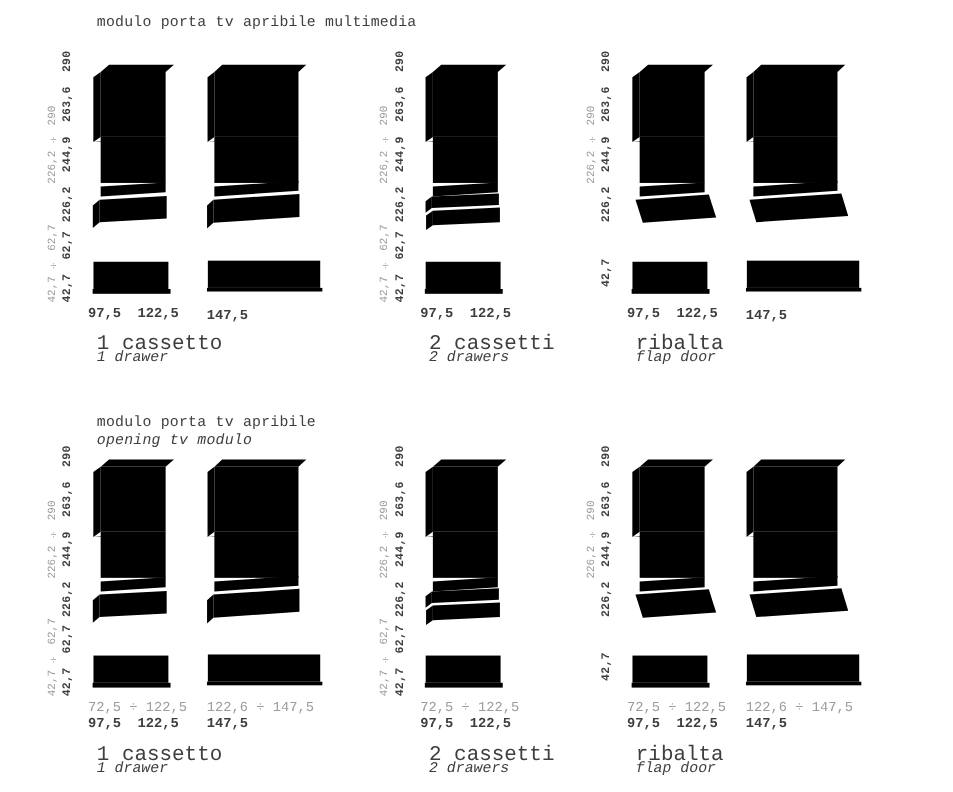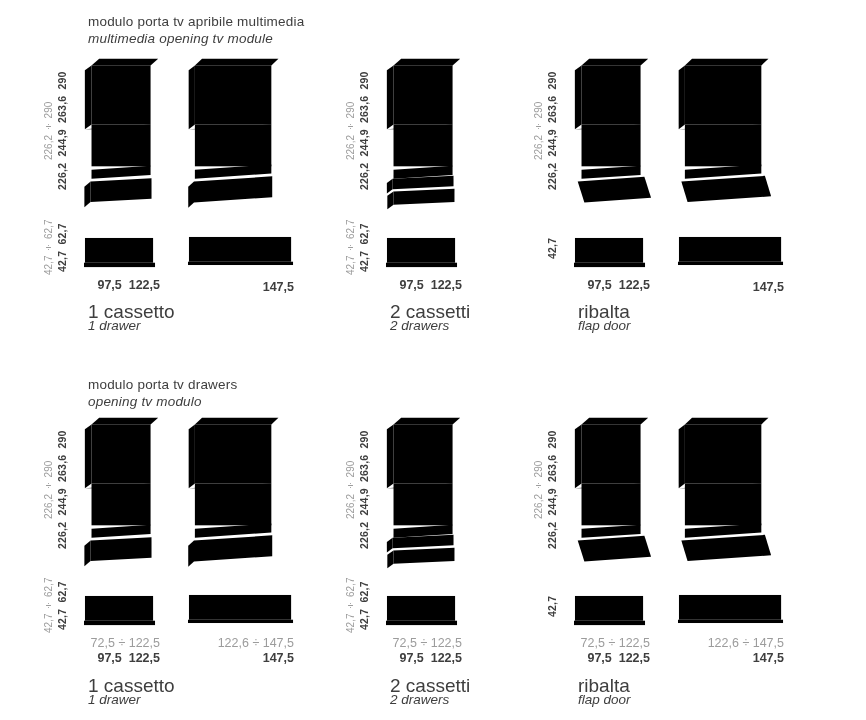--- a/index.html
+++ b/index.html
@@ -1,24 +1,24 @@
 <!DOCTYPE html>
 <html><head>
 <meta charset="utf-8">
 <style>
   html,body{margin:0;padding:0;background:#ffffff;}
   .canvas{position:relative;width:866px;height:720px;background:#fff;overflow:hidden;
-          font-family:Liberation Sans, sans-serif;color:#3e3e3e;}
+          font-family:Liberation Mono, monospace;color:#3e3e3e;}
   .abs{position:absolute;}
   .t-it{font-size:13.5px;letter-spacing:.2px;}
   .t-en{font-size:13.5px;font-style:italic;letter-spacing:.2px;}
   .vlab{writing-mode:vertical-rl;transform:rotate(180deg);text-align:center;line-height:1;white-space:pre;}
   .vgray{color:#9c9c9c;font-size:10px;}
   .vbold{font-weight:bold;font-size:10.5px;letter-spacing:.2px;}
-  .wlab{text-align:right;white-space:pre;line-height:1.1;}
+  .wlab{text-align:left;white-space:pre;line-height:1.1;}
   .wbold{font-weight:bold;font-size:12.5px;}
   .wgray{color:#9c9c9c;font-size:12.5px;}
   .cap-it{font-size:19px;}
   .cap-en{font-size:13.5px;font-style:italic;}
 </style>
 </head>
 <body>
 
 <div class="canvas">
 
@@ -109,21 +109,20 @@
       <g id="small-w">
         <rect x="1" y="1" width="106" height="25.5"></rect>
         <line x1="41" y1="1" x2="41" y2="26.5"></line>
         <line x1="43.5" y1="1" x2="43.5" y2="26.5"></line>
         <rect class="blackbase" x="0" y="26.5" width="109" height="3.4"></rect>
       </g>
     </defs>
   </svg>
 
   <div class="abs t-it" style="left:88px;top:14px">modulo porta tv apribile multimedia</div>
-  <div class="abs t-en" style="left:88px;top:31px">multimedia opening tv module</div>
 
   <div class="abs vlab vgray" style="left:44px;top:60px;height:142px;width:13px">226,2 ÷ 290</div>
   <div class="abs vlab vbold" style="left:57px;top:60px;height:142px;width:15px">226,2  244,9  263,6  290</div>
   <svg class="draw abs" style="left:82px;top:54px" width="80" height="158" viewBox="0 0 84 166" preserveAspectRatio="none">
       <use href="#upper-n"></use>
       <use href="#strip-g-n"></use>
       <use href="#drw1-n"></use>
     </svg>
   <svg class="draw abs" style="left:186px;top:54px" width="96" height="158" viewBox="0 0 108 166" preserveAspectRatio="none">
       <use href="#upper-w"></use>
@@ -176,21 +175,21 @@
       <use href="#small-n"></use>
     </svg>
   <svg class="draw abs" style="left:678px;top:236px" width="106" height="33" viewBox="0 0 110 34" preserveAspectRatio="none">
       <use href="#small-w"></use>
     </svg>
   <div class="abs wlab wbold" style="left:570px;top:279px;width:80px">97,5  122,5</div>
   <div class="abs wlab wbold" style="left:678px;top:281px;width:106px">147,5</div>
   <div class="abs cap-it" style="left:578px;top:301px">ribalta</div>
   <div class="abs cap-en" style="left:578px;top:318px">flap door</div>
 
-  <div class="abs t-it" style="left:88px;top:377px">modulo porta tv drawers</div>
+  <div class="abs t-it" style="left:88px;top:377px">modulo porta tv apribile</div>
   <div class="abs t-en" style="left:88px;top:394px">opening tv modulo</div>
 
   <div class="abs vlab vgray" style="left:44px;top:419px;height:142px;width:13px">226,2 ÷ 290</div>
   <div class="abs vlab vbold" style="left:57px;top:419px;height:142px;width:15px">226,2  244,9  263,6  290</div>
   <svg class="draw abs" style="left:82px;top:413px" width="80" height="158" viewBox="0 0 84 166" preserveAspectRatio="none">
       <use href="#upper-n"></use>
       <use href="#strip-h-n"></use>
       <use href="#drw1-n"></use>
     </svg>
   <svg class="draw abs" style="left:186px;top:413px" width="96" height="158" viewBox="0 0 108 166" preserveAspectRatio="none">

